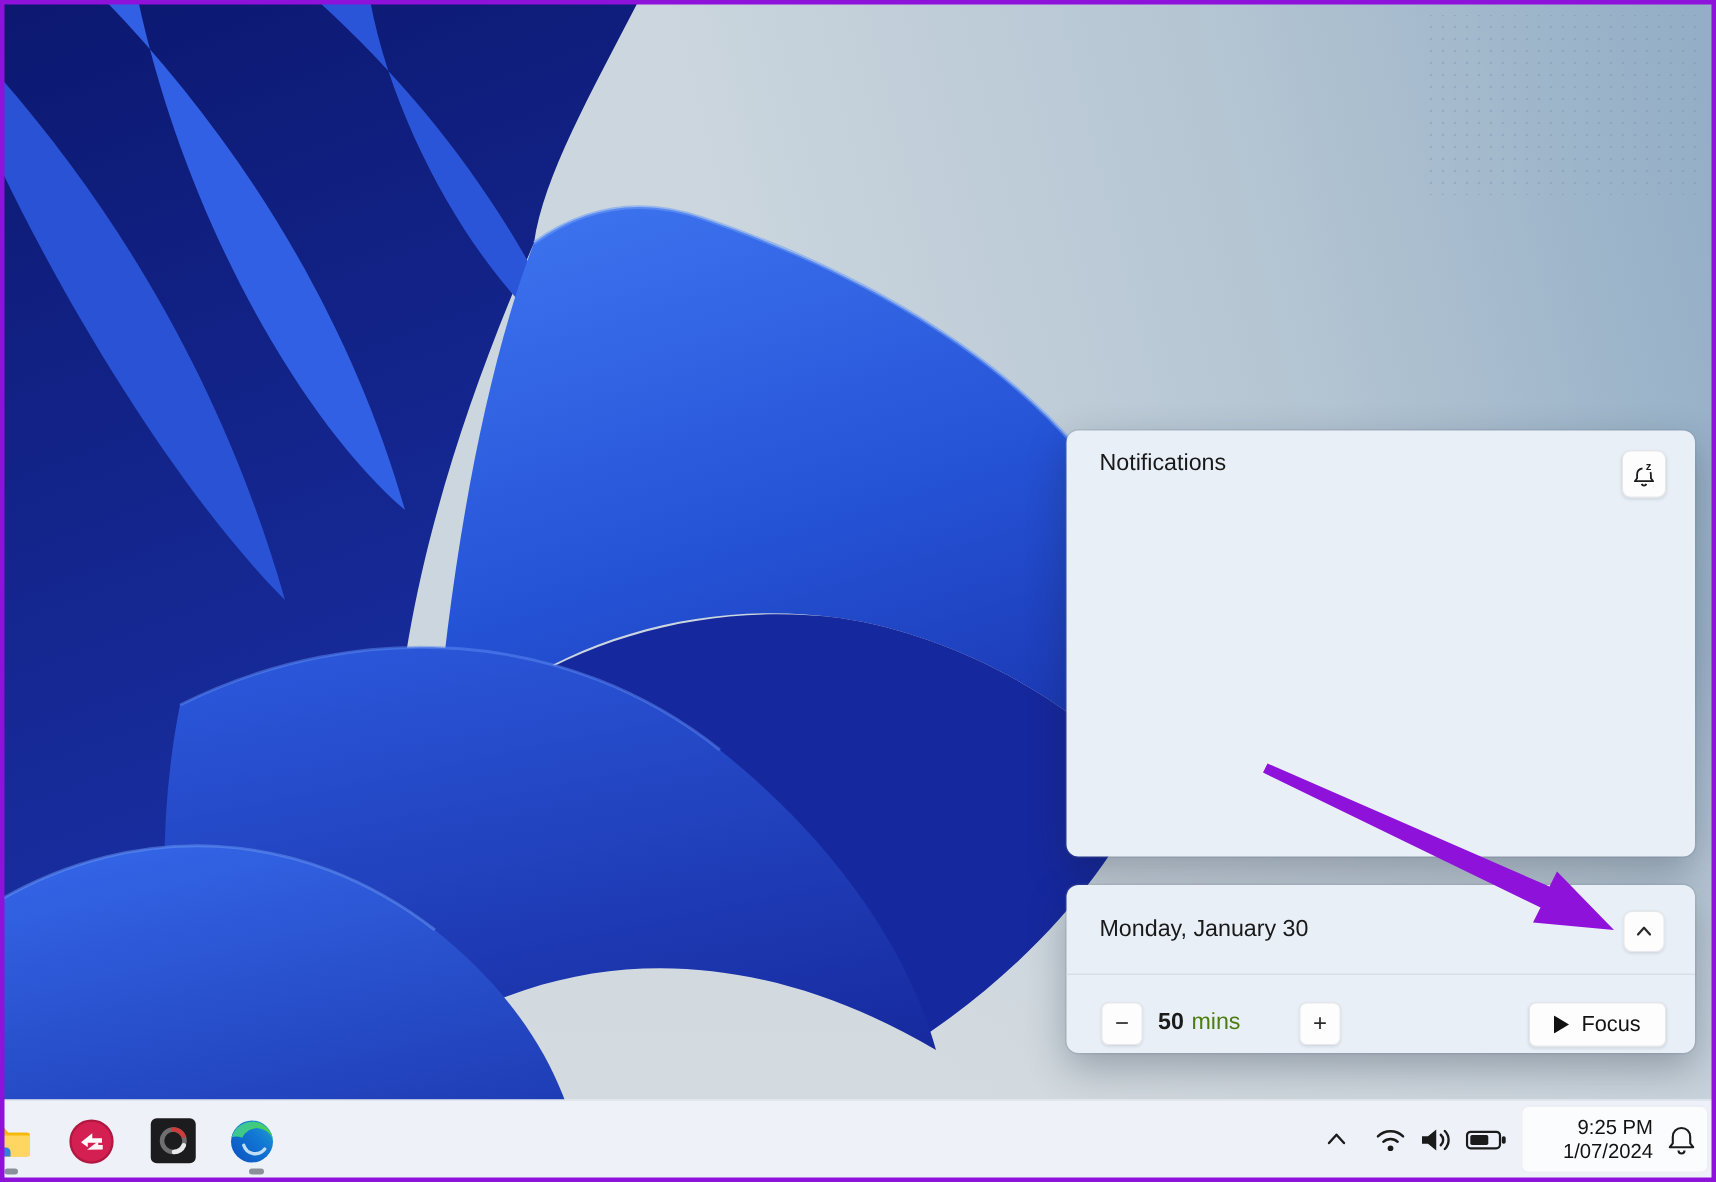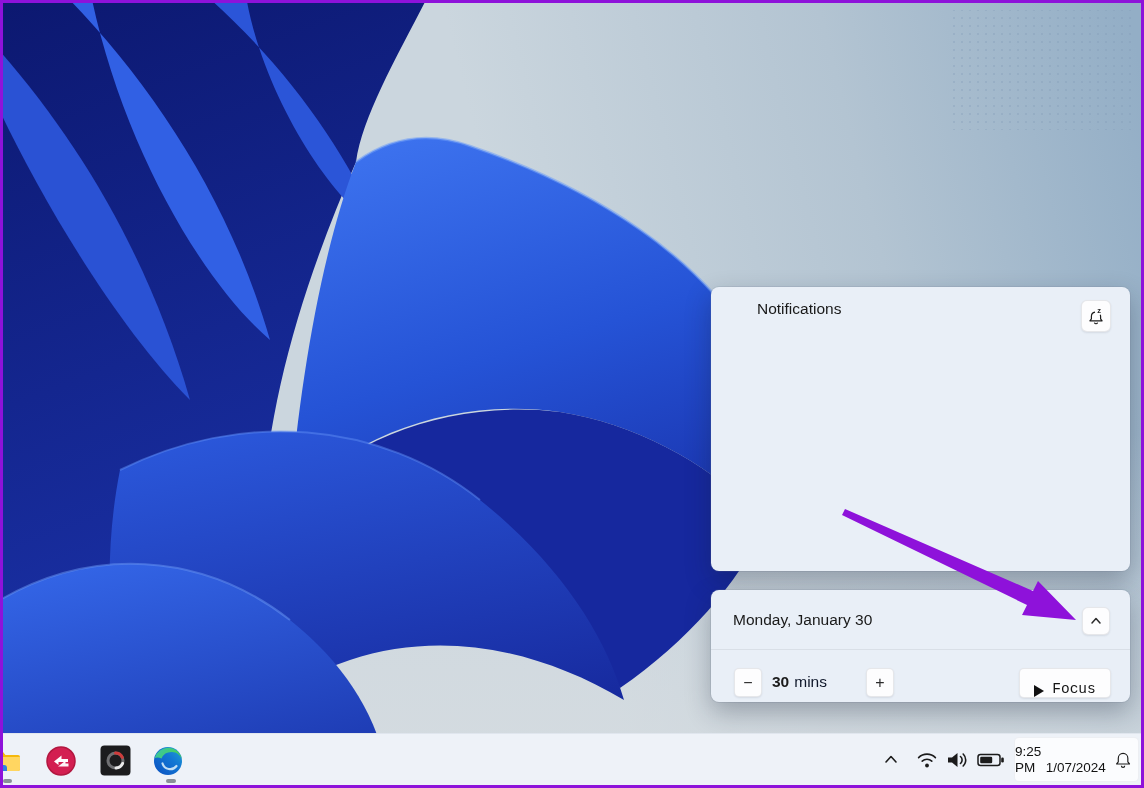--- a/index.html
+++ b/index.html
@@ -33,42 +33,42 @@
     position:absolute;width:26px;height:27px;background:#fdfdfe;
     border:1px solid rgba(90,100,115,.14);border-radius:5px;
     box-shadow:0 1px 2px rgba(30,40,60,.10);
     display:flex;align-items:center;justify-content:center;
     font-size:16px;color:#2b2b2b;cursor:pointer;line-height:1;
   }
   .focus-btn{
     position:absolute;left:1019px;top:668px;width:90px;height:28px;
     background:#fdfdfe;border:1px solid rgba(90,100,115,.14);border-radius:5px;
     box-shadow:0 1px 2px rgba(30,40,60,.10);
-    display:flex;align-items:flex-end;justify-content:center;gap:8px;
-    font-size:14.5px;color:#141414;cursor:pointer;font-family:Liberation Mono, monospace;
+    display:flex;align-items:center;justify-content:center;gap:8px;
+    font-size:14.5px;color:#141414;cursor:pointer;
   }
 
   
   .annotation{position:absolute;inset:0;z-index:20;pointer-events:none;}
 
   
   .taskbar{
     position:absolute;left:0;top:733px;width:1144px;height:52px;
     background:#eef2f8;border-top:1px solid #e0e6ee;z-index:10;
   }
   .app-btn{position:absolute;top:11px;width:30px;height:30px;cursor:pointer;}
   .run-pill{position:absolute;top:45px;height:4px;border-radius:2px;background:#8a9099;}
   .tray-btn{position:absolute;display:flex;align-items:center;justify-content:center;cursor:pointer;color:#1d1d1d;}
   .clock-btn{
     position:absolute;left:1014px;top:3px;width:125px;height:45px;
     background:#fbfcfe;border-radius:5px;border:1px solid rgba(120,130,145,.10);
     display:flex;align-items:center;justify-content:flex-end;gap:8px;
     padding-right:6px;box-sizing:border-box;cursor:pointer;
   }
-  .clock-text{display:flex;flex-direction:row;align-items:flex-end;line-height:16px;font-size:13.5px;color:#121212;}
+  .clock-text{display:flex;flex-direction:column;align-items:flex-end;line-height:16px;font-size:13.5px;color:#121212;}
   svg{display:block;}
 </style>
 </head>
 <body>
 
 <div class="stage">
 
   <svg class="wallpaper" viewBox="0 0 1144 788" width="1144" height="788" preserveAspectRatio="none">
     <defs>
       <linearGradient id="bgGrad" x1="0.42" y1="0.2" x2="1" y2="0.1">
@@ -118,21 +118,21 @@
     <path d="M290,500 C360,432 460,400 560,412 C640,424 720,470 766,524 C740,580 690,640 620,688 C560,600 480,540 390,520 C350,512 315,506 290,500 Z" fill="#16289e"></path>
 
     <path d="M120,470 C240,410 380,420 480,500 C560,564 606,636 624,700 C536,648 440,630 350,660 C250,694 180,740 140,782 C110,680 100,570 120,470 Z" fill="url(#wave2Grad)"></path>
     <path d="M120,470 C240,410 380,420 480,500" fill="none" stroke="#5d8cf4" stroke-width="2" opacity="0.5"></path>
 
     <path d="M0,600 C90,548 200,550 290,620 C350,668 382,724 390,788 L0,788 Z" fill="url(#curlGrad)"></path>
     <path d="M0,600 C90,548 200,550 290,620" fill="none" stroke="#6a97f6" stroke-width="2" opacity="0.5"></path>
   </svg>
 
   <div class="panel notif-panel">
-    <div class="notif-title" style="position:absolute;left:22px;top:13px;margin-left:24px;">Notifications</div>
+    <div class="notif-title" style="position:absolute;left:22px;top:13px;">Notifications</div>
     <div class="icon-btn" style="left:370px;top:13px;width:28px;height:30px;">
       <svg width="20" height="20" viewBox="0 0 20 20">
         <path d="M9,6.2 C6.8,6.6 5.4,8.3 5.4,10.4 v2.4 l-1.5,2 h12.2 l-1.5,-2 v-2.4 c0,-0.6 -0.1,-1.2 -0.35,-1.7" fill="none" stroke="#1d1d1d" stroke-width="1.2" stroke-linejoin="round"></path>
         <path d="M8.4,16.6 a1.7,1.7 0 0 0 3.2,0" fill="none" stroke="#1d1d1d" stroke-width="1.2"></path>
         <text x="11.2" y="7.2" font-size="7.5" font-weight="bold" fill="#1d1d1d" font-family="Liberation Sans, sans-serif">z</text>
       </svg>
     </div>
     <div class="notif-empty">No new notifications</div>
   </div>
 
@@ -143,21 +143,21 @@
       <svg width="14" height="14" viewBox="0 0 14 14">
         <polyline points="3,9 7,4.5 11,9" fill="none" stroke="#2b2b2b" stroke-width="1.5" stroke-linecap="round" stroke-linejoin="round"></polyline>
       </svg>
     </div>
 
     <div style="position:absolute;left:0;top:59px;width:419px;height:1px;background:#d9dfe7;"></div>
 
     <div class="step-btn" style="left:23px;top:78px;">−</div>
 
     <div style="position:absolute;left:61px;top:83px;width:110px;font-size:15.5px;color:#1b1b1b;">
-      <b>30</b><span class="unit" style="color:#0f172a;margin-left:5px;text-align:center;">mins</span>
+      <b>50</b><span class="unit" style="color:#4d7c0f;margin-left:5px;text-align:center;">mins</span>
     </div>
 
     <div class="step-btn" style="left:155px;top:78px;">+</div>
 
     <div class="focus-btn" style="left:308px;top:78px;">
       <svg width="10" height="12" viewBox="0 0 10 12">
         <polygon points="0,0 10,6 0,12" fill="#111"></polygon>
       </svg>
       <span>Focus</span>
     </div>

